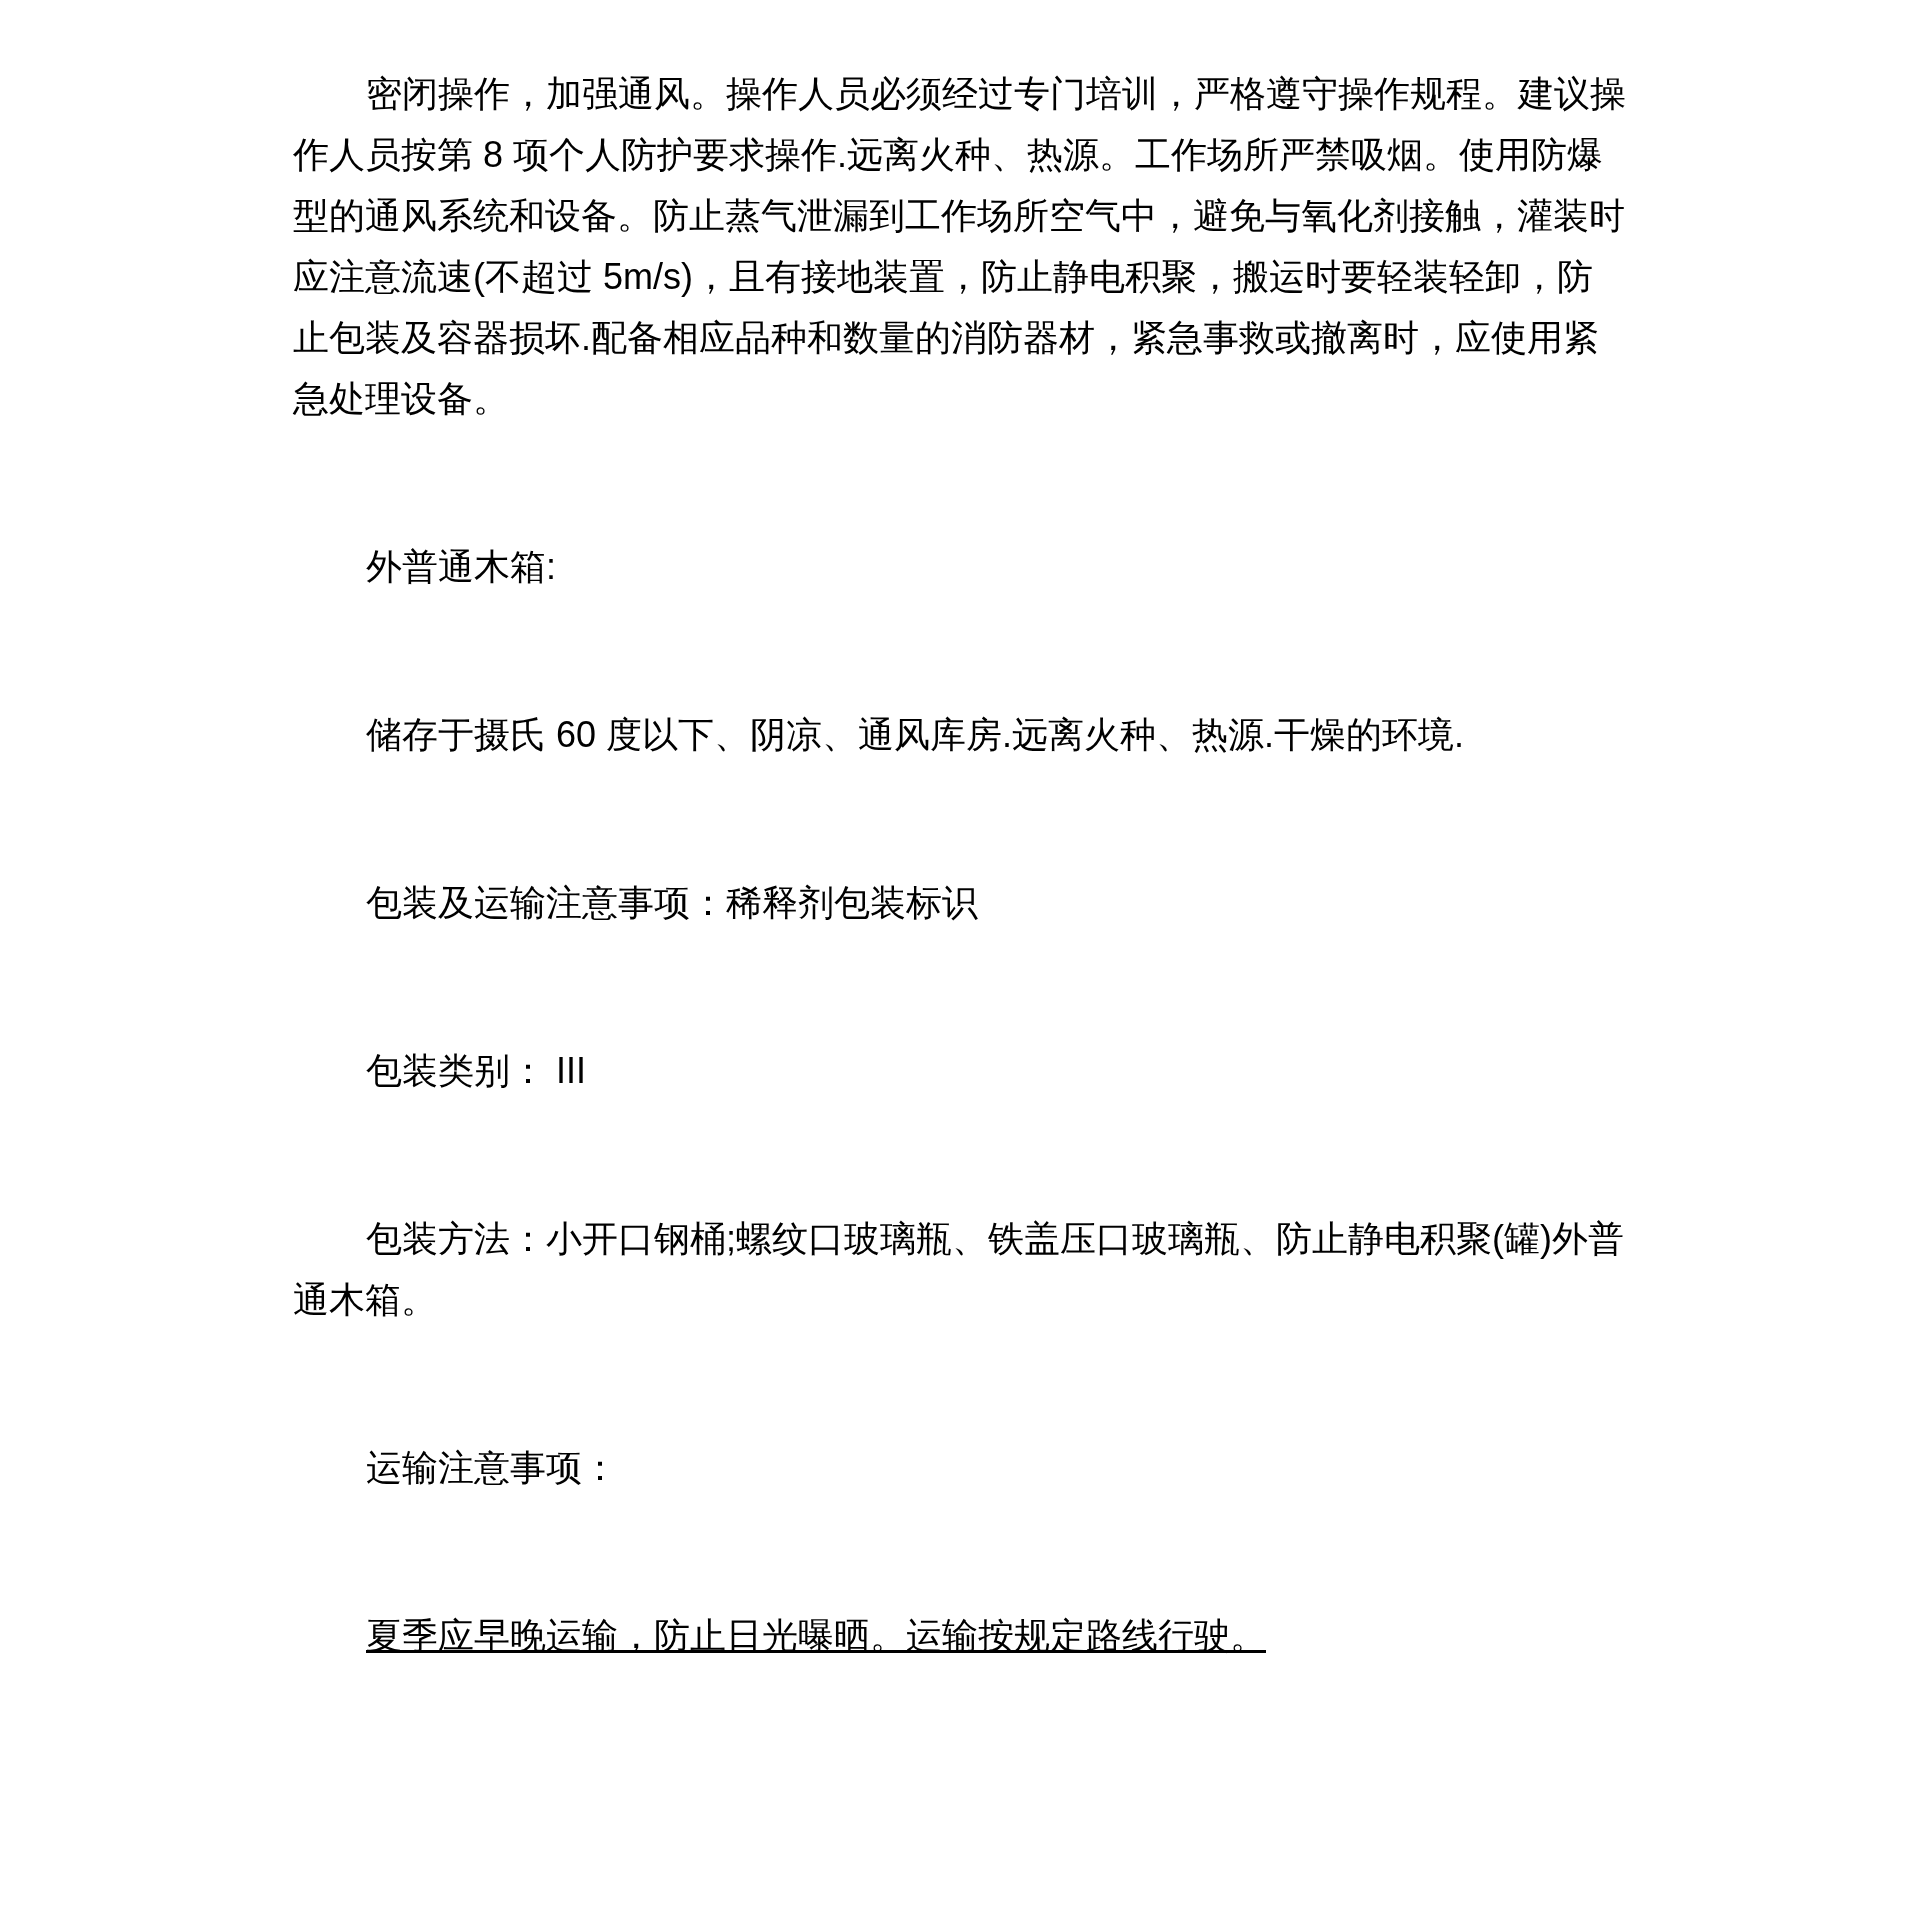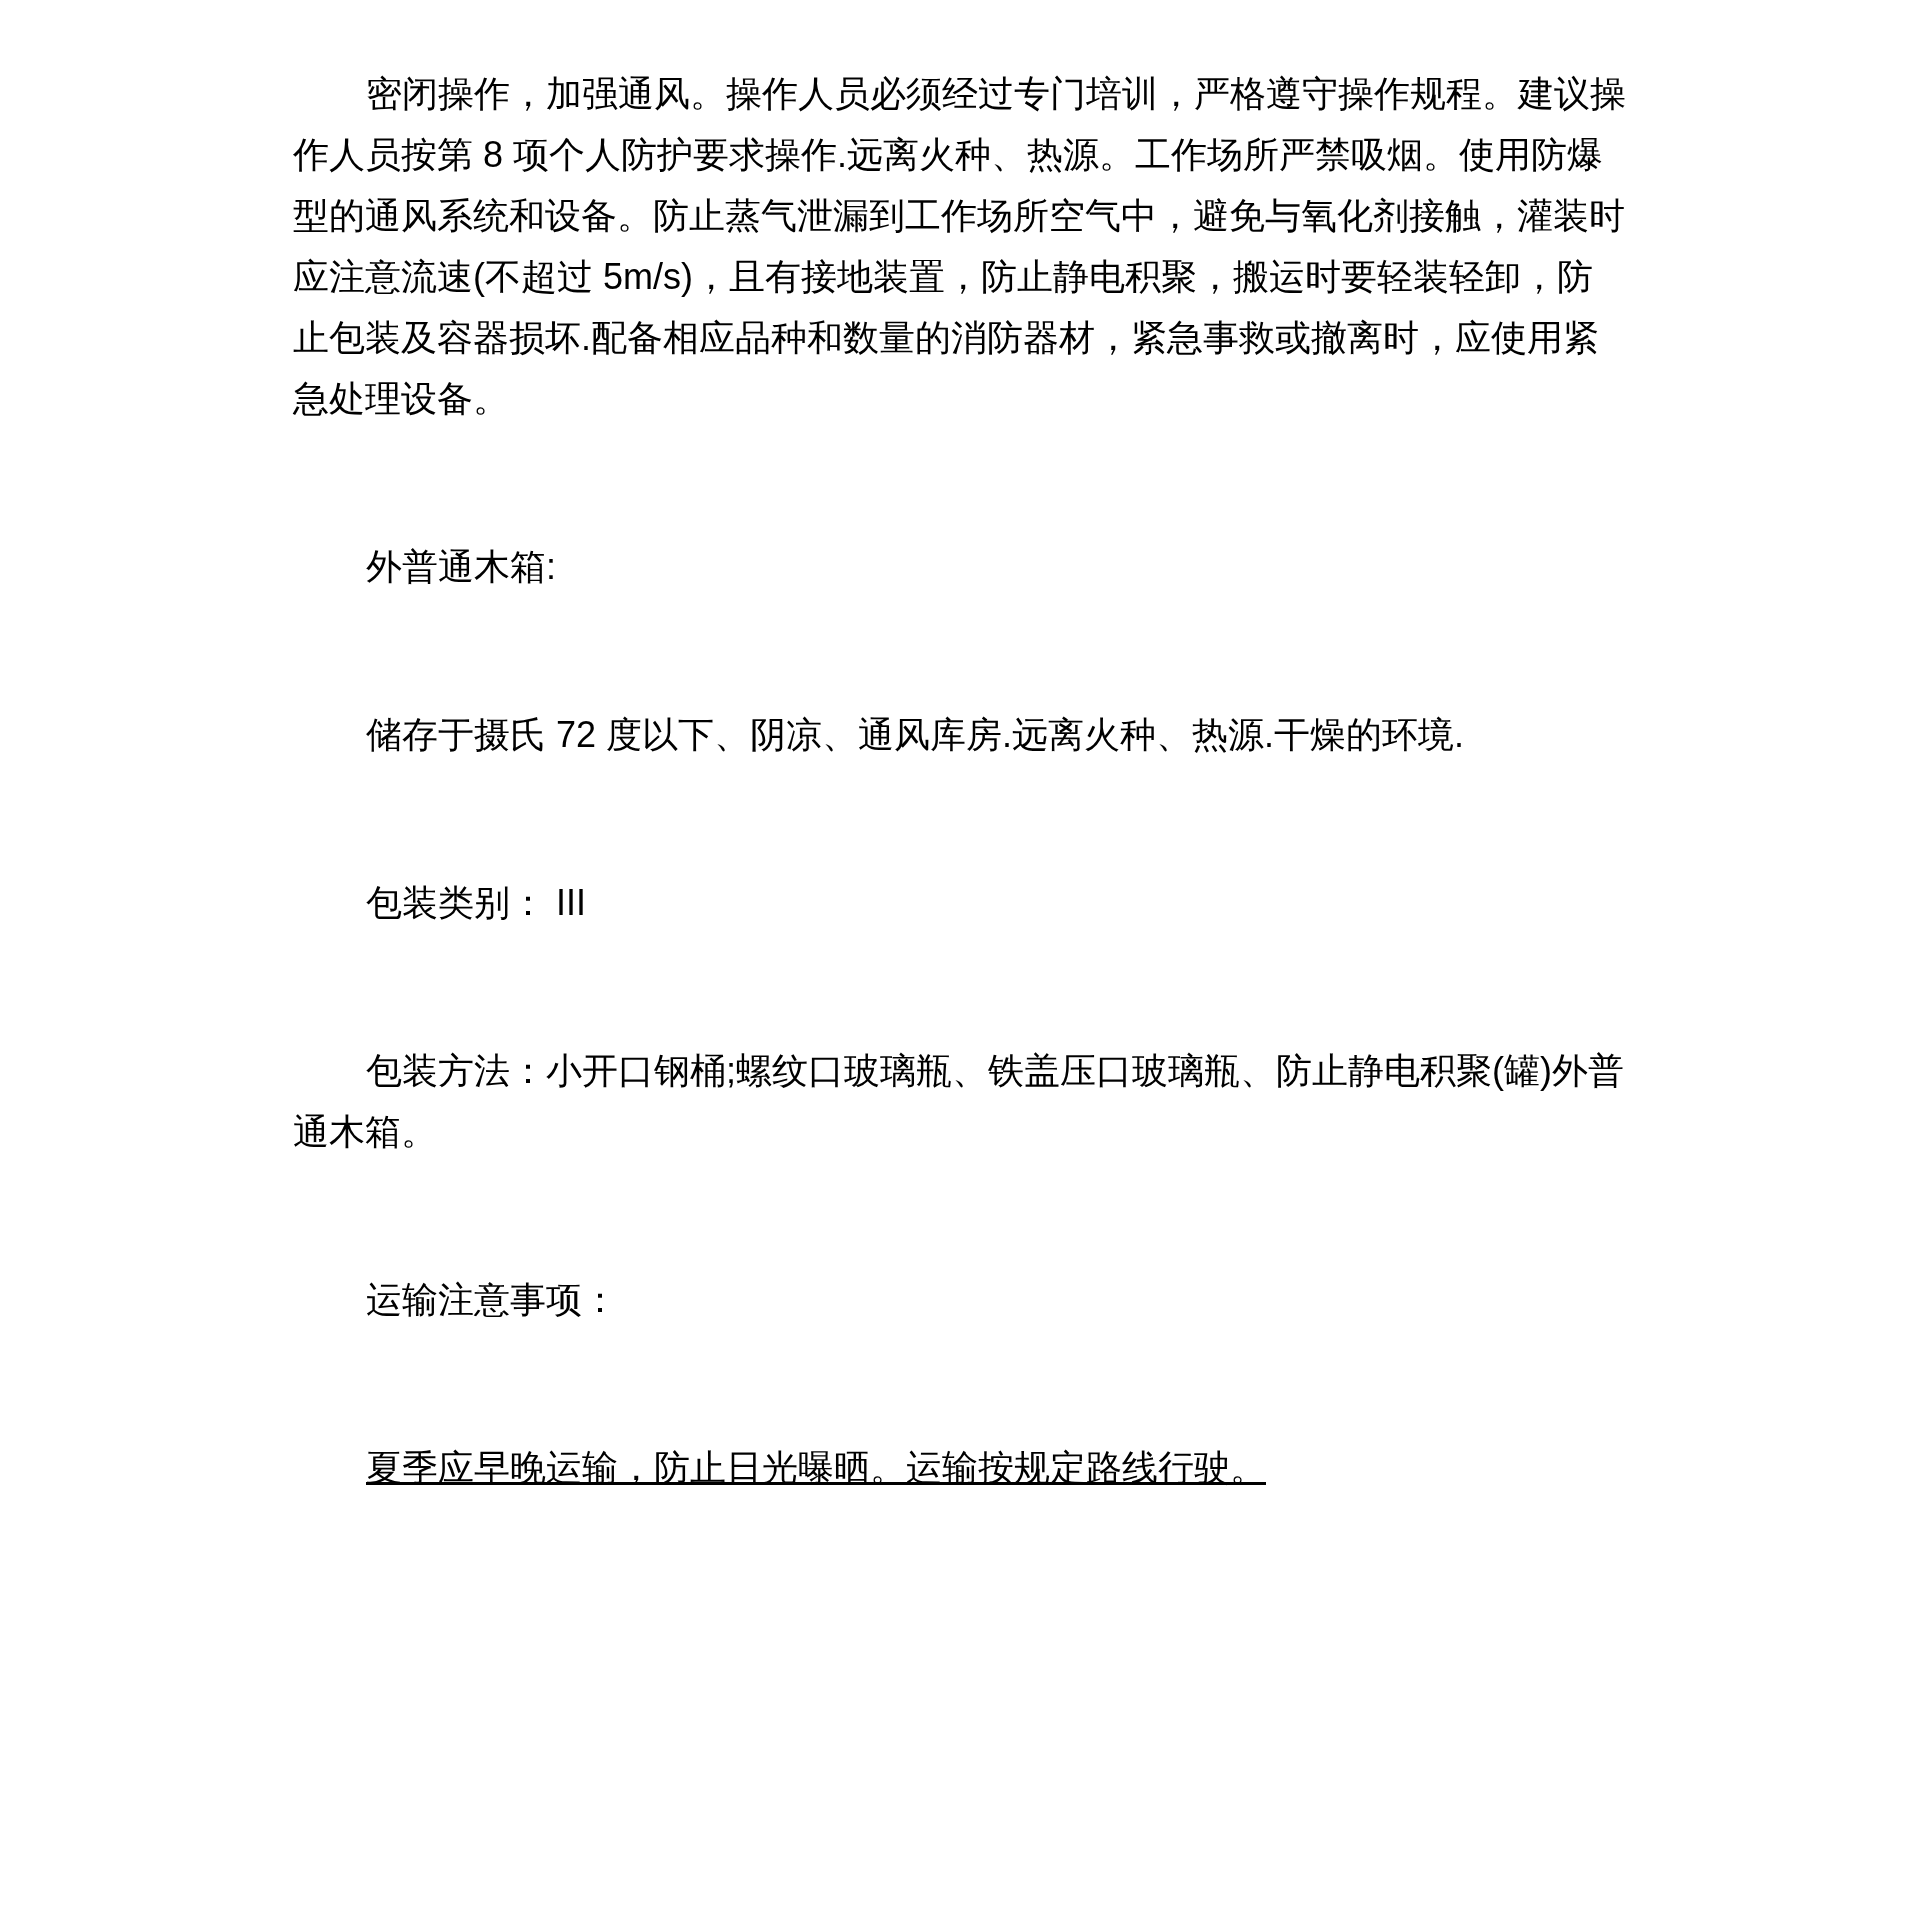--- a/index.html
+++ b/index.html
@@ -36,20 +36,21 @@
     text-decoration: underline;
   }
 </style>
 </head>
 <body>
 
 <div class="page">
   <div class="content">
     <p>密闭操作，加强通风。操作人员必须经过专门培训，严格遵守操作规程。建议操作人员按第 8 项个人防护要求操作.远离火种、热源。工作场所严禁吸烟。使用防爆型的通风系统和设备。防止蒸气泄漏到工作场所空气中，避免与氧化剂接触，灌装时应注意流速(不超过 5m/s)，且有接地装置，防止静电积聚，搬运时要轻装轻卸，防止包装及容器损坏.配备相应品种和数量的消防器材，紧急事救或撤离时，应使用紧急处理设备。</p>
     <p>外普通木箱:</p>
-    <p>储存于摄氏 72 度以下、阴凉、通风库房.远离火种、热源.干燥的环境.</p>
+    <p>储存于摄氏 60 度以下、阴凉、通风库房.远离火种、热源.干燥的环境.</p>
+    <p>包装及运输注意事项：稀释剂包装标识</p>
     <p>包装类别： III</p>
     <p>包装方法：小开口钢桶;螺纹口玻璃瓶、铁盖压口玻璃瓶、防止静电积聚(罐)外普通木箱。</p>
     <p>运输注意事项：</p>
     <p>夏季应早晚运输，防止日光曝晒。运输按规定路线行驶。</p>
   </div>
 </div>
 
 
 </body></html>

